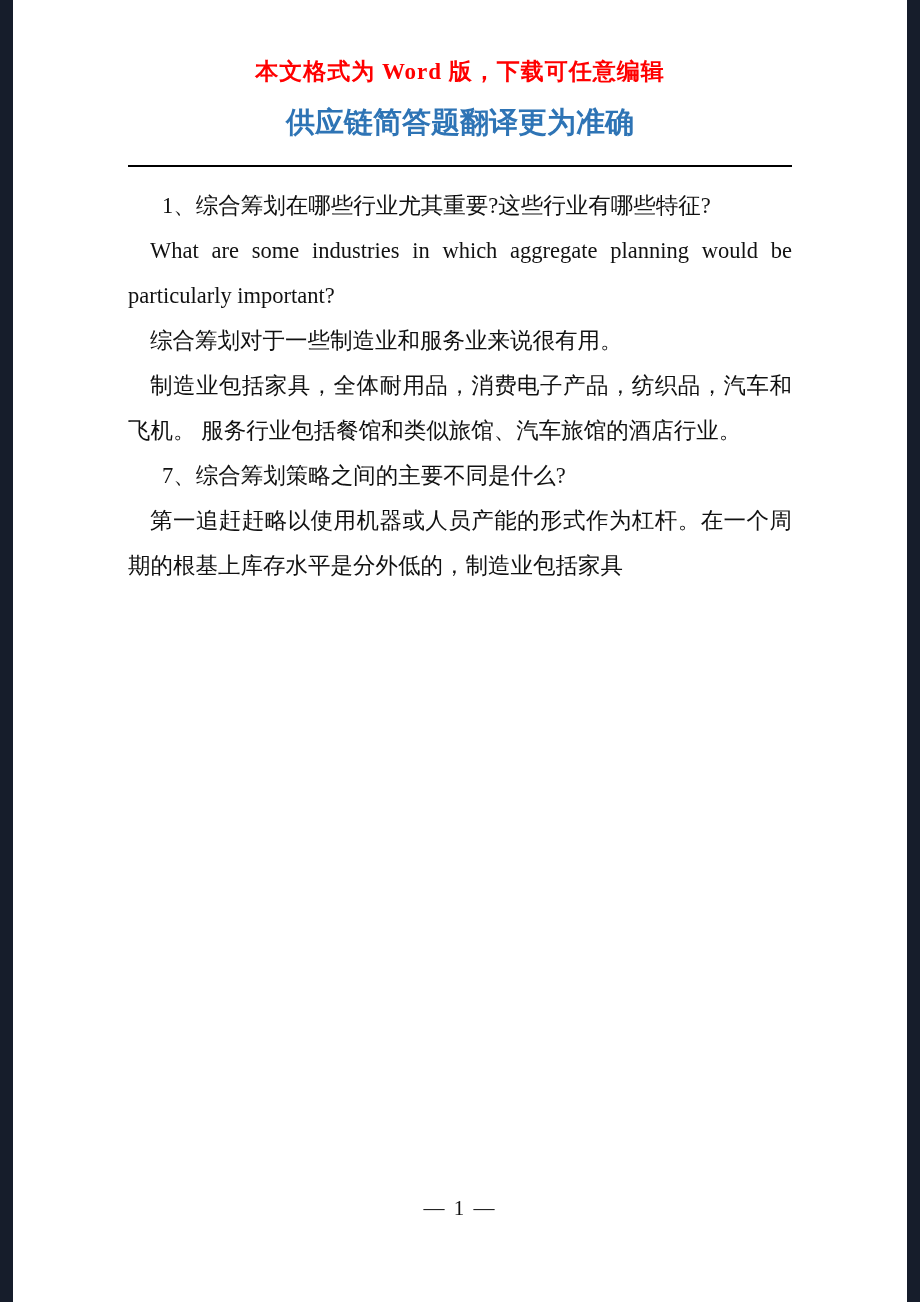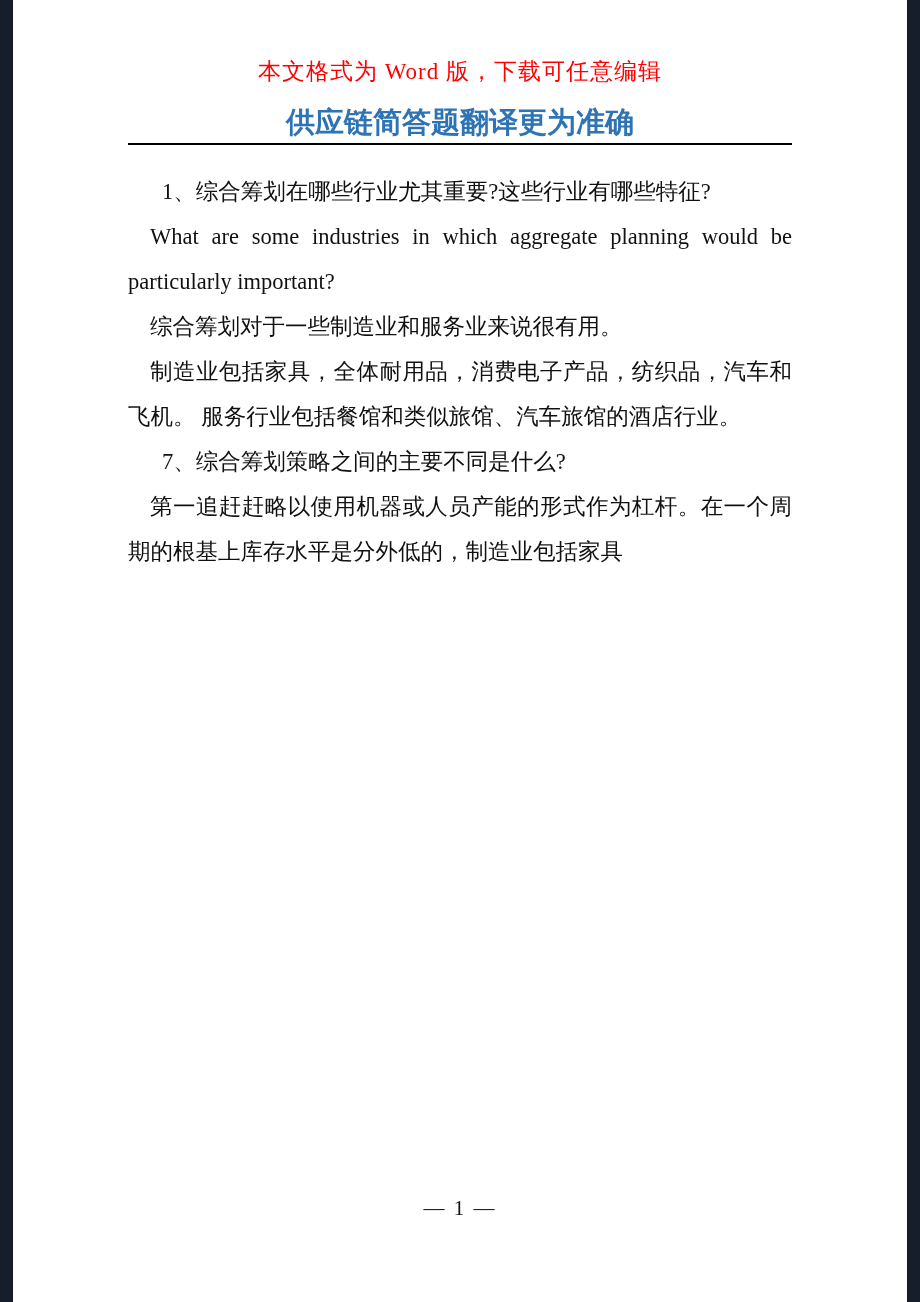--- a/index.html
+++ b/index.html
@@ -24,40 +24,41 @@
   .edge-left { left: 0; }
   .edge-right { right: 0; }
 
   .page-inner {
     padding: 56px 128px 0 128px;
   }
 
   .notice {
     color: #ff0000;
     font-size: 23px;
-    font-weight: normal;
+    font-weight: bold;
     text-align: center;
     letter-spacing: 1px;
     margin: 0;
   }
   .doc-title {
     color: #2e74b5;
     font-size: 29px;
     font-weight: bold;
     text-align: center;
     margin: 16px 0 0 0;
+    padding-bottom: 22px;
   }
   .title-divider {
     border: none;
     border-top: 2px solid #000000;
     margin: 0;
   }
 
   .body-text {
-    padding-top: 24px;
+    padding-top: 16px;
   }
   .body-text p {
     margin: 0;
     font-size: 22.5px;
     line-height: 45px;
     color: #111111;
     text-align: justify;
     text-justify: inter-ideograph;
   }
   .ind-num { text-indent: 34px; }

